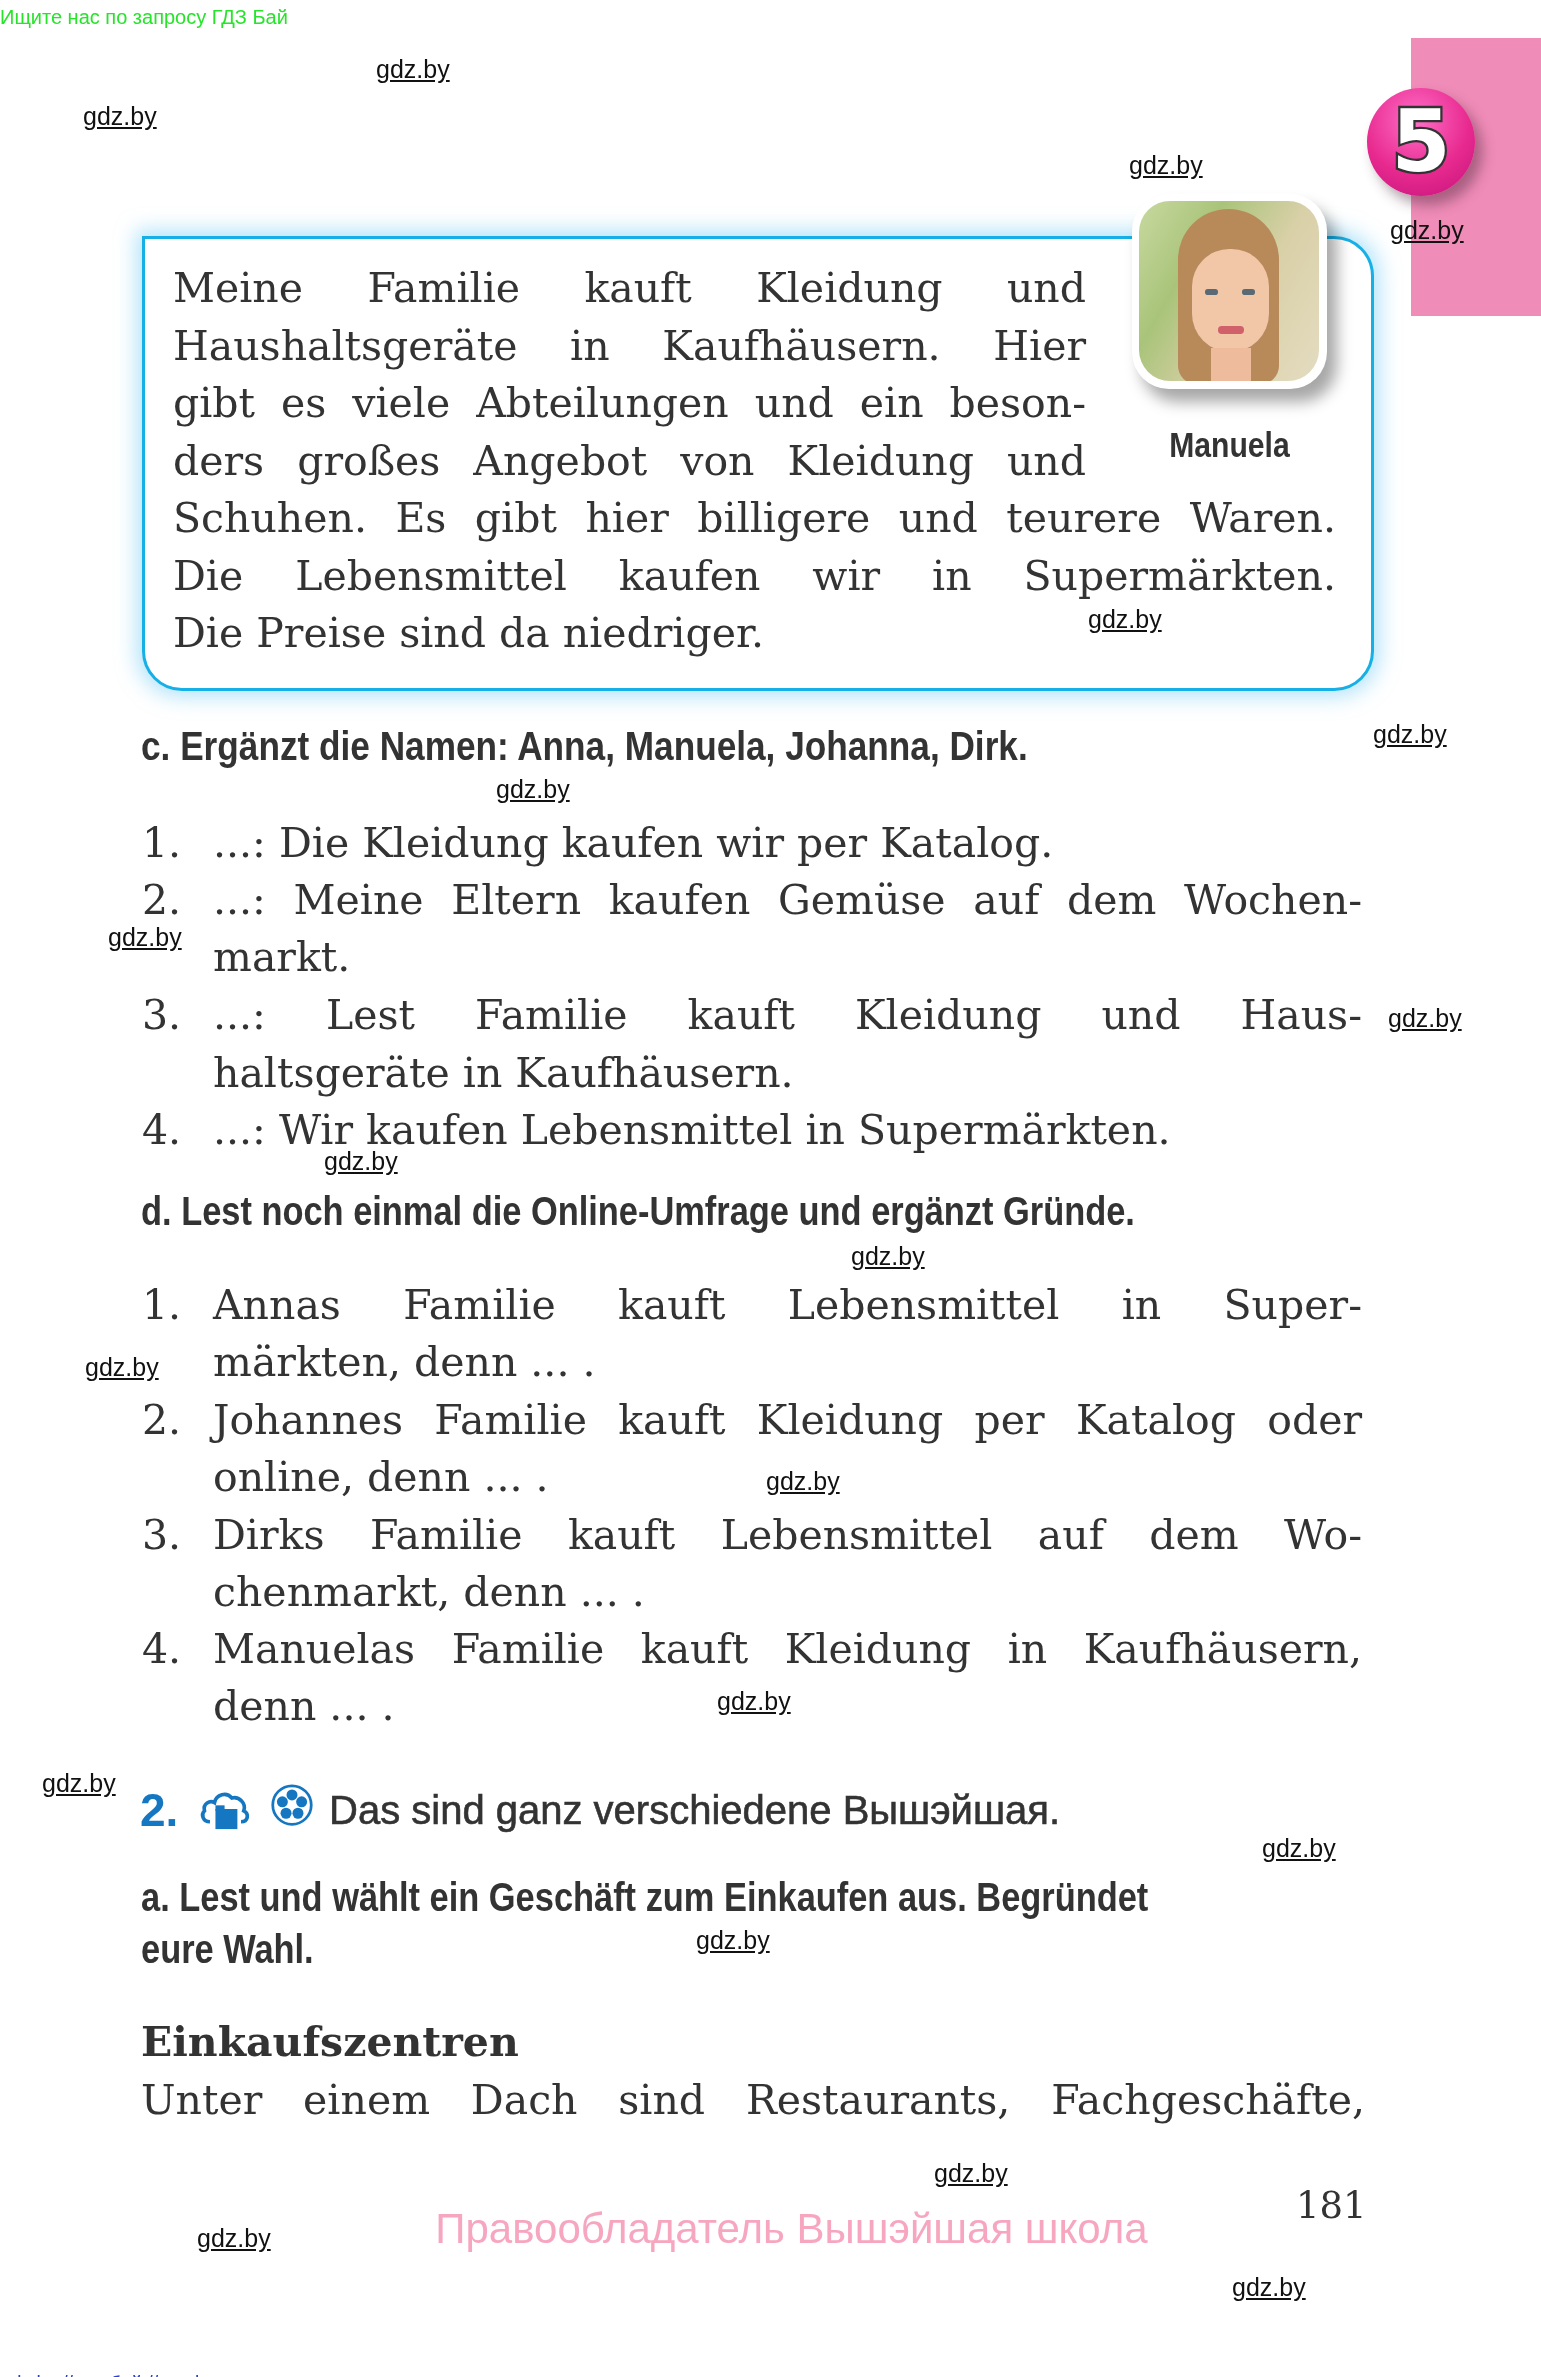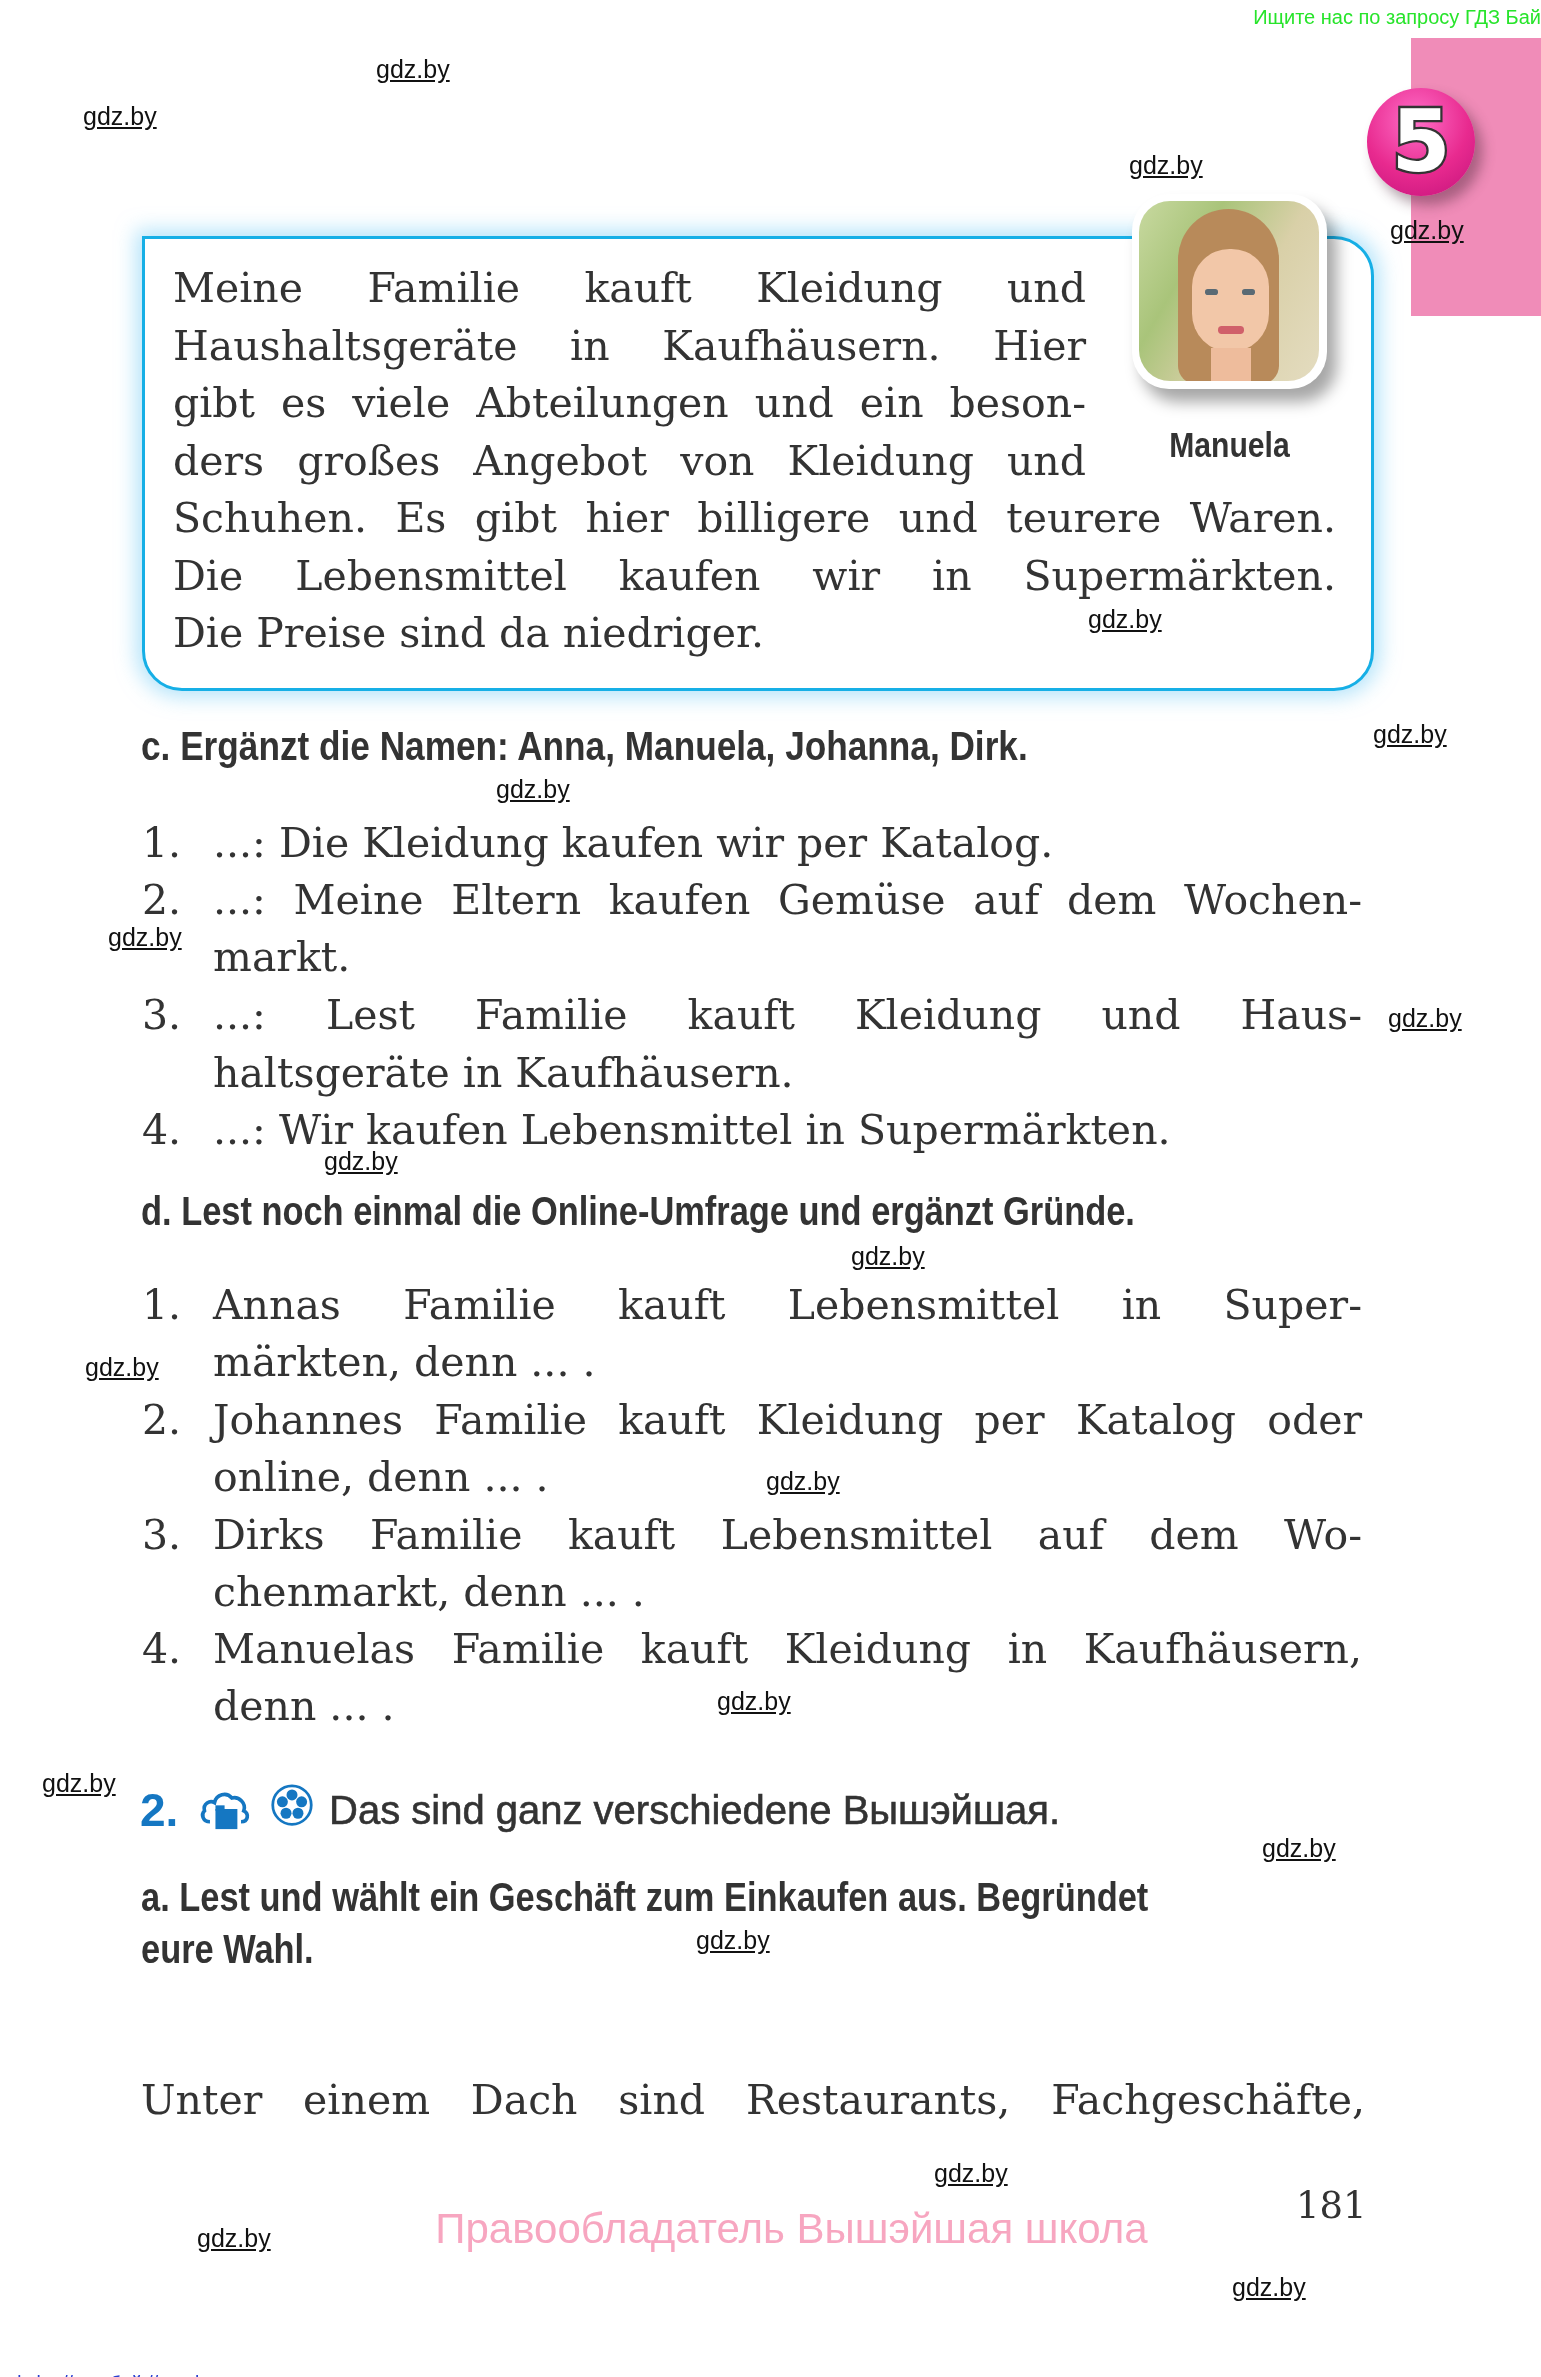--- a/index.html
+++ b/index.html
@@ -1,18 +1,18 @@
 <!DOCTYPE html>
 <html style="font-size:14.7px"><head>
 <meta charset="utf-8">
 <style>
   html, body { margin:0; padding:0; background:#ffffff; }
   body { width:1541px; height:2377px; position:relative; overflow:hidden; color:#333333; }
   .wm { position:absolute; font-family:"Liberation Sans", sans-serif; font-size:25px; color:#111; line-height:1;text-decoration:underline; }
-  .topnote { position:absolute; left:0; width:1541px; top:5.5px; text-align:right; font-family:"Liberation Sans", sans-serif; font-size:20px; color:#27e42b; }
+  .topnote { position:absolute; left:0; width:1541px; top:5.5px; text-align:left; font-family:"Liberation Sans", sans-serif; font-size:20px; color:#27e42b; }
   .pinktab { position:absolute; left:1411px; top:38px; width:130px; height:278px; background:#f08cb8; }
   .badge { position:absolute; left:1367px; top:88px; width:108px; height:108px; border-radius:50%;
            background:radial-gradient(circle at 45% 30%, #ff6fc8 0%, #e82a8f 55%, #c2127a 100%);
            box-shadow:7.4px 9.2px 13px rgba(80,40,60,0.45); }
   .badge-num { position:absolute; left:0; top:0; width:108px; height:108px; text-align:center; line-height:108px;
            font-family:"DejaVu Sans", sans-serif; font-weight:bold; font-size:85px; color:#ffffff;
            -webkit-text-stroke:4.6px #333; paint-order:stroke fill; }
   .box { position:absolute; left:142px; top:236px; width:1226px; height:449px; border:3.7px solid #16afe6;
          border-radius:0 40px 40px 40px; background:#ffffff;
          box-shadow:0 0 20px 5.5px rgba(120,205,245,0.55); }
@@ -120,20 +120,21 @@
       <circle cx="13.5" cy="20.5" r="6"></circle>
   </g>
   <circle cx="24" cy="24" r="4" fill="#ffffff"></circle>
 </svg>
 <div class="head" style="left:329px; top:1790px; font-weight:normal; font-size:40px; -webkit-text-stroke:0.6px #333;">Das sind ganz verschiedene Вышэйшая.</div>
 
 <div class="head" style="left:141px; top:1877px; transform:scaleX(0.86); transform-origin:left;">a. Lest und wählt ein Geschäft zum Einkaufen aus. Begründet</div>
 <div class="head" style="left:141px; top:1929px; transform:scaleX(0.86); transform-origin:left;">eure Wahl.</div>
 
 <div class="para" style="left:141px; top:2022px; width:1224px; text-align:justify; text-align-last:justify; white-space:nowrap; display:flex; justify-content:space-between;">
+  <span style="font-weight:bold;">Einkaufszentren</span>
 </div>
 <div class="para justify" style="left:141px; top:2080px; width:1224px;">Unter einem Dach sind Restaurants, Fachgeschäfte,</div>
 
 <div class="copyright">Правообладатель Вышэйшая школа</div>
 <div class="pagenum">181</div>
 <div class="footer">gdz.by  //  гдз бай  //  гдз by</div>
 
 <div id="wm-layer">
     <div class="wm" style="left: 376px; top: 57px;">gdz.by</div>
     <div class="wm" style="left: 83px; top: 104px;">gdz.by</div>

